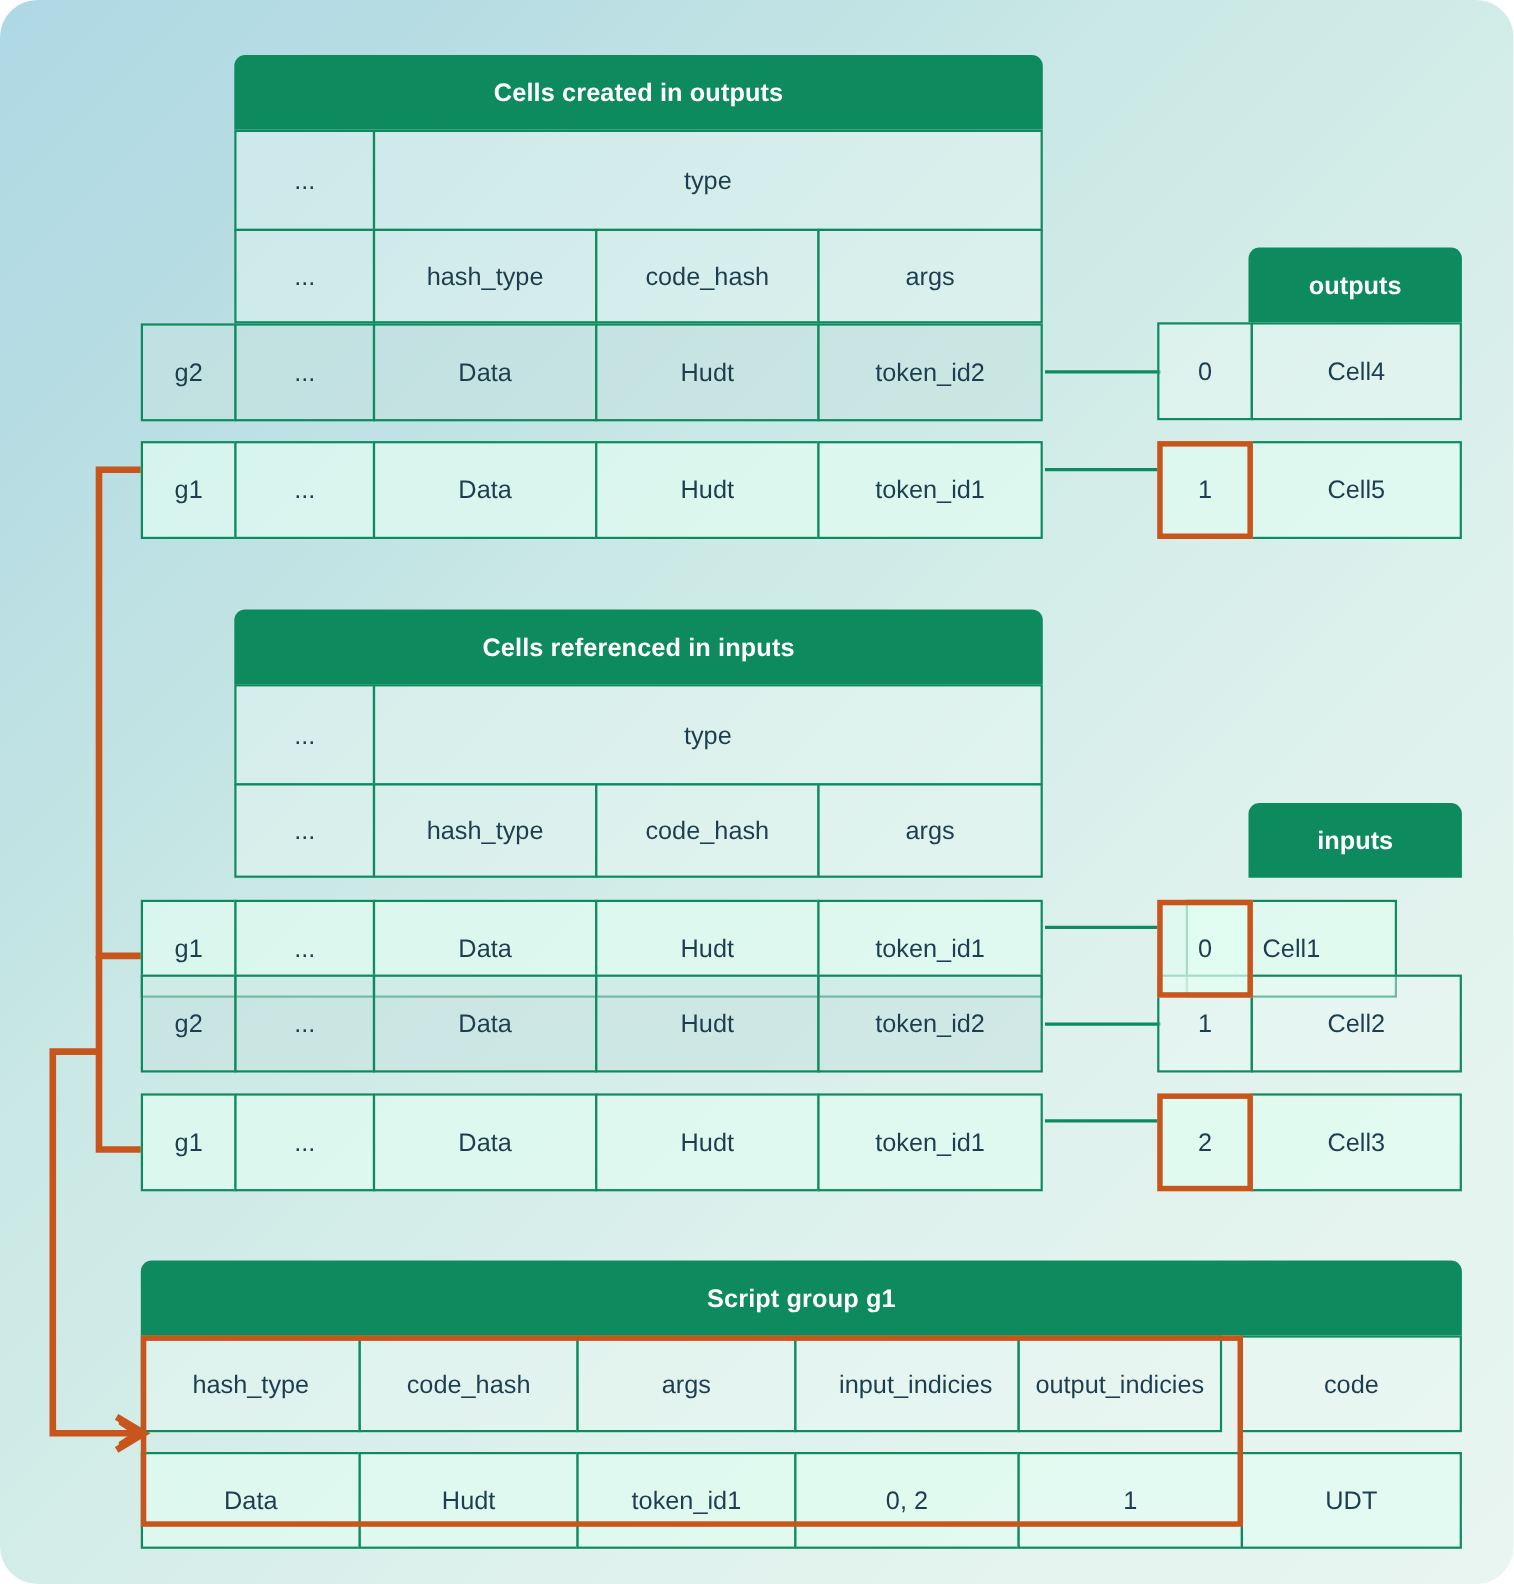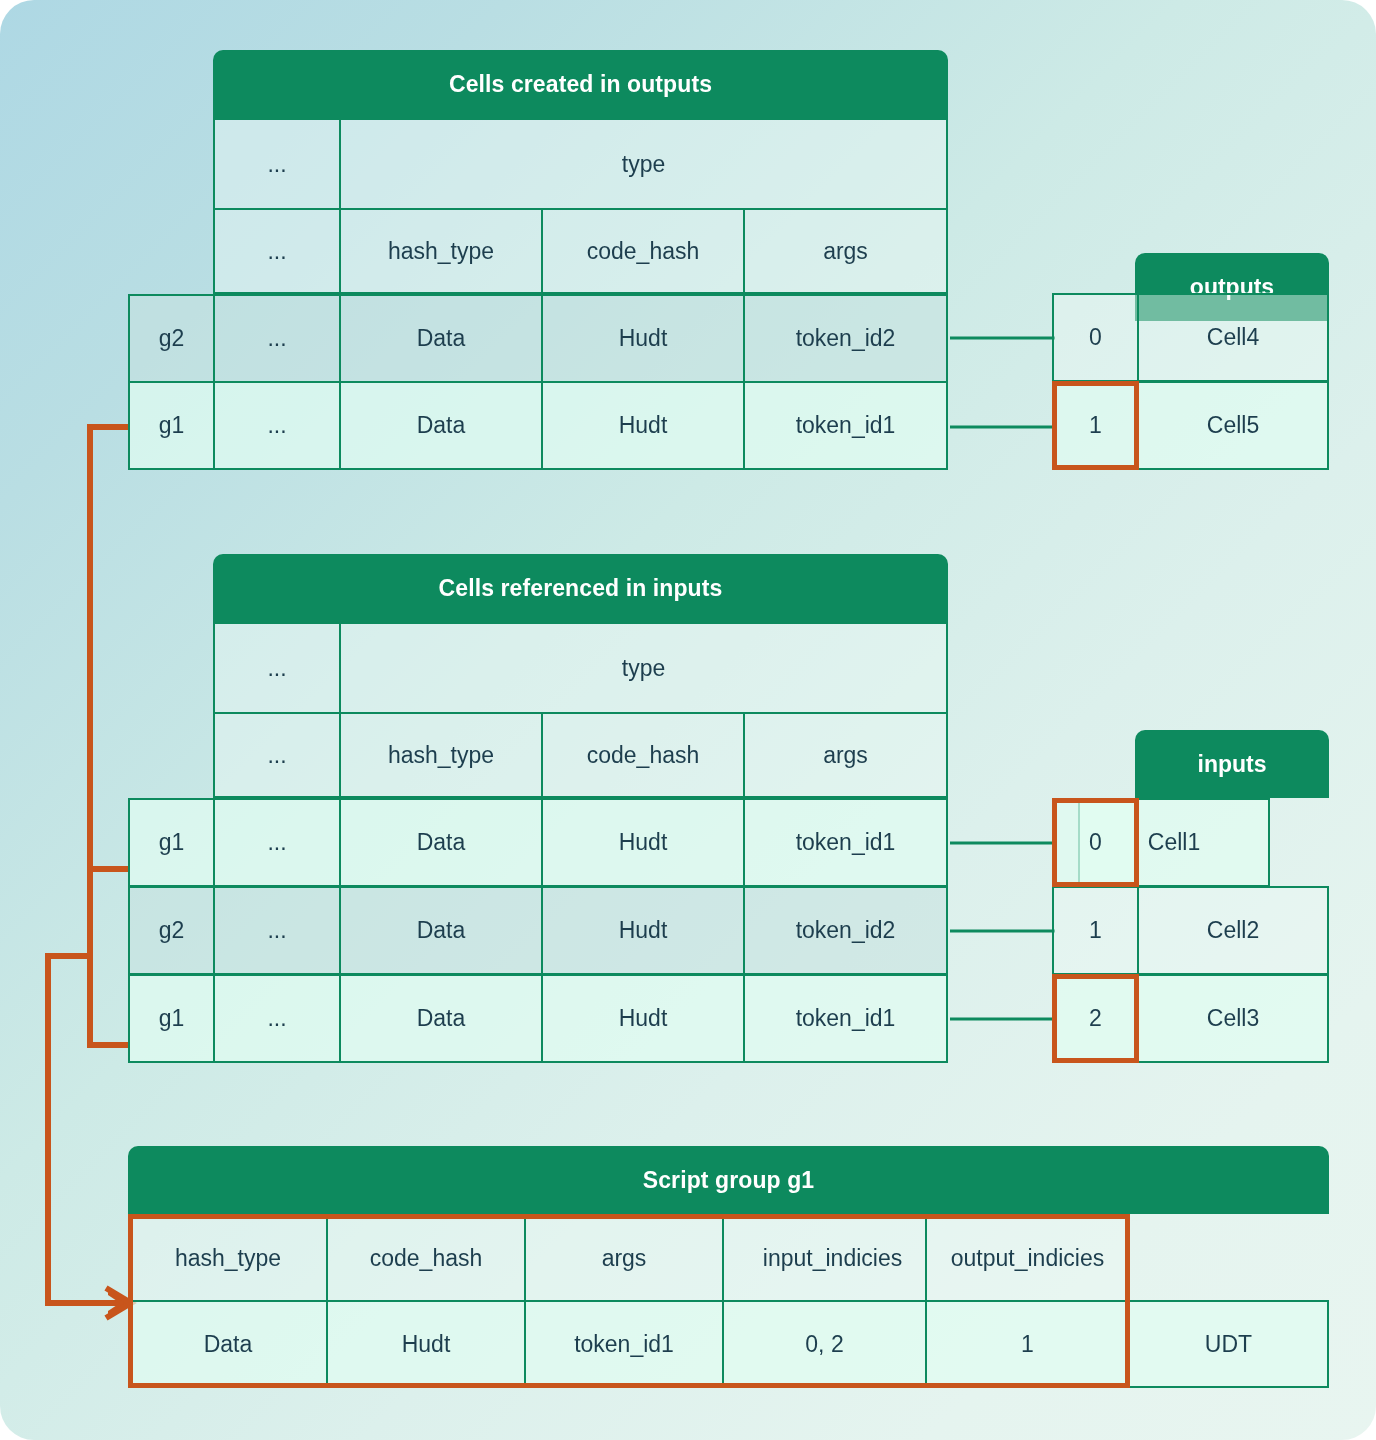--- a/index.html
+++ b/index.html
@@ -27,21 +27,21 @@
     border-radius:10px 10px 0 0;
     letter-spacing:.1px;
   }
   .cellbox{
     position:absolute;box-sizing:border-box;
     border:2px solid #0d8a5e;
     display:flex;align-items:center;justify-content:center;
     color:#1d3e4e;font-size:23px;
     background:rgba(255,255,255,0.30);
   }
-  .cellbox.light{background:rgba(224,252,241,0.72);}
+  .cellbox.light{background:rgba(224,252,241,0.72);margin-top:20px;}
   .cellbox.dim{background:rgba(199,226,224,0.55);}
   .cellbox.plain{background:rgba(236,249,244,0.45);}
   .hl{border:5px solid #c8551c !important;z-index:6;}
 
   
   .sidetitle{
     position:absolute;background:#0d8a5e;color:#fff;
     font-weight:bold;font-size:23px;
     display:flex;align-items:center;justify-content:center;
     border-radius:10px 10px 0 0;
@@ -91,21 +91,21 @@
   <div class="cellbox dim" style="left:339px;top:294px;width:204px;height:89px;">Data</div>
   <div class="cellbox dim" style="left:541px;top:294px;width:204px;height:89px;">Hudt</div>
   <div class="cellbox dim" style="left:743px;top:294px;width:205px;height:89px;">token_id2</div>
 
   <div class="cellbox light" style="left:128px;top:381px;width:87px;height:89px;">g1</div>
   <div class="cellbox light" style="left:213px;top:381px;width:128px;height:89px;">...</div>
   <div class="cellbox light" style="left:339px;top:381px;width:204px;height:89px;">Data</div>
   <div class="cellbox light" style="left:541px;top:381px;width:204px;height:89px;">Hudt</div>
   <div class="cellbox light" style="left:743px;top:381px;width:205px;height:89px;">token_id1</div>
 
-  <div class="sidetitle" style="left:1135px;top:225px;width:194px;height:68px;margin-top:28px;">outputs</div>
+  <div class="sidetitle" style="left:1135px;top:225px;width:194px;height:68px;">outputs</div>
 
   <div class="cellbox plain" style="left:1052px;top:293px;width:87px;height:89px;">0</div>
   <div class="cellbox plain" style="left:1137px;top:293px;width:192px;height:89px;">Cell4</div>
 
   <div class="cellbox light hl" style="left:1052px;top:381px;width:87px;height:89px;">1</div>
   <div class="cellbox light" style="left:1137px;top:381px;width:192px;height:89px;">Cell5</div>
 
   <div class="tbl" style="left:213px;top:554px;width:735px;">
     <div class="tbl-title" style="height:68px;">Cells referenced in inputs</div>
   </div>
@@ -148,21 +148,22 @@
   <div class="cellbox light" style="left:1137px;top:974px;width:192px;height:89px;">Cell3</div>
 
   <div class="tbl" style="left:128px;top:1146px;width:1201px;text-align:right;">
     <div class="tbl-title" style="height:68px;">Script group g1</div>
   </div>
 
   <div class="cellbox plain" style="left:128px;top:1214px;width:200px;height:88px;">hash_type</div>
   <div class="cellbox plain" style="left:326px;top:1214px;width:200px;height:88px;">code_hash</div>
   <div class="cellbox plain" style="left:524px;top:1214px;width:200px;height:88px;">args</div>
   <div class="cellbox plain" style="left:722px;top:1214px;width:205px;height:88px;padding-left:16px;">input_indicies</div>
-  <div class="cellbox plain" style="left:925px;top:1214px;width:205px;height:88px;">output_indicies</div>
+  <div class="cellbox plain" style="left:925px;top:1214px;width:186px;height:88px;">output_indicies</div>
+  <div class="cellbox plain" style="left:1128px;top:1214px;width:201px;height:88px;">code</div>
 
   <div class="cellbox light" style="left:128px;top:1300px;width:200px;height:88px;">Data</div>
   <div class="cellbox light" style="left:326px;top:1300px;width:200px;height:88px;">Hudt</div>
   <div class="cellbox light" style="left:524px;top:1300px;width:200px;height:88px;">token_id1</div>
   <div class="cellbox light" style="left:722px;top:1300px;width:205px;height:88px;">0, 2</div>
   <div class="cellbox light" style="left:925px;top:1300px;width:205px;height:88px;">1</div>
   <div class="cellbox light" style="left:1128px;top:1300px;width:201px;height:88px;text-align:right;">UDT</div>
 
   <div class="sg-outline" style="left:128px;top:1214px;width:1002px;height:174px;"></div>
 

